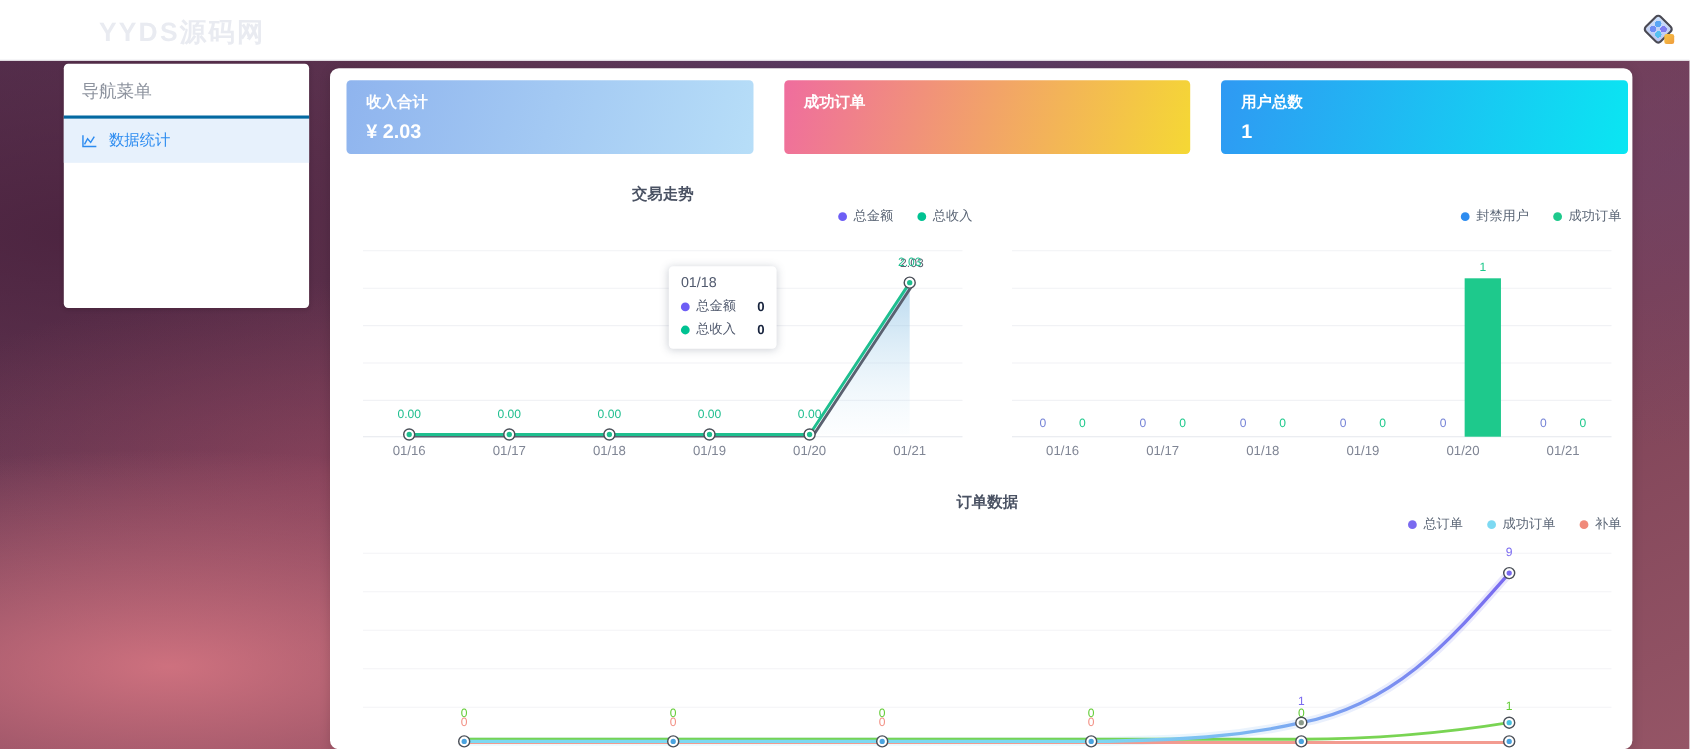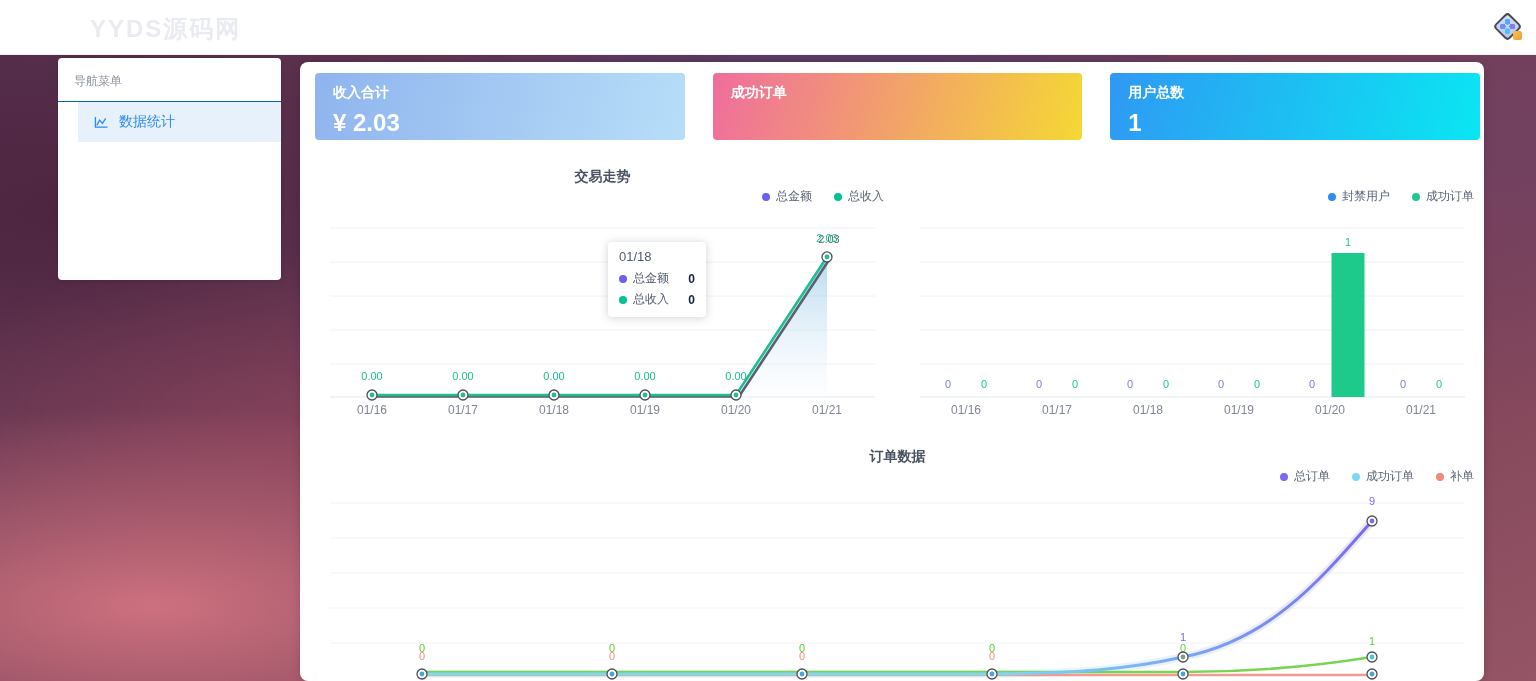--- a/index.html
+++ b/index.html
@@ -37,36 +37,36 @@
       radial-gradient(circle 3px at 70% 30%, #7f7df0 98%, transparent),
       radial-gradient(circle 3px at 30% 70%, #6f8df5 98%, transparent),
       radial-gradient(circle 3px at 70% 70%, #55c0f0 98%, transparent),
       linear-gradient(135deg,#cfe2fb,#b9c4f2); }
   .avatar .corner { position:absolute; right:0; bottom:1px; width:9px; height:9px;
     border-radius:2px; background:linear-gradient(135deg,#f6c445,#ef9b3c); }
 
   
   .sidebar { position:absolute; left:58px; top:58px; width:223px; height:222px;
     background:#fff; border-radius:4px; box-shadow:0 1px 4px rgba(0,0,0,.12); z-index:4; }
-  .sidebar-title { padding:15px 16px 11px; font-size:12px; color:#8d939e;
-    border-bottom:1px solid #0369a1; }
+  .sidebar-title { padding:15px 16px 11px; font-size:16px; color:#8d939e;
+    border-bottom:3px solid #0369a1; }
   .side-item { display:flex; align-items:center; gap:10px; height:40px; padding:0 16px;
     font-size:14px; cursor:pointer; color:#495060; }
-  .side-item.active { background:#e7f1fc; color:#2d8cf0;margin-left:20px; }
+  .side-item.active { background:#e7f1fc; color:#2d8cf0; }
   .side-item svg { flex:0 0 auto; }
 
   
   .main-card { position:absolute; left:300px; top:62px; width:1184px; height:619px;
     background:#fff; border-radius:8px; z-index:3; box-shadow:0 2px 10px rgba(0,0,0,.15); }
 
   .stat-row { position:absolute; left:15px; top:11px; width:1165px; height:67px;
     display:flex; gap:28px; }
   .stat-card { flex:1; border-radius:4px; padding:11px 18px; color:#fff; }
   .stat-title { font-size:14px; font-weight:bold; margin-bottom:7px; }
-  .stat-value { font-size:24px; font-weight:bold; }
+  .stat-value { font-size:18px; font-weight:bold; }
 
   .chart-block { position:absolute; }
   .chart-title { position:absolute; top:6px; left:0; width:100%; text-align:center;
     font-size:14px; font-weight:600; color:#4a5263; }
   .legend { position:absolute; top:26px; right:6px; display:flex; gap:22px; }
   .legend-item { display:flex; align-items:center; gap:6px; font-size:12px;
     color:#5a6575; cursor:pointer; }
   .legend-item .dot { width:8px; height:8px; border-radius:50%; display:inline-block; }
   .chart-svg { position:absolute; left:0; }
 

